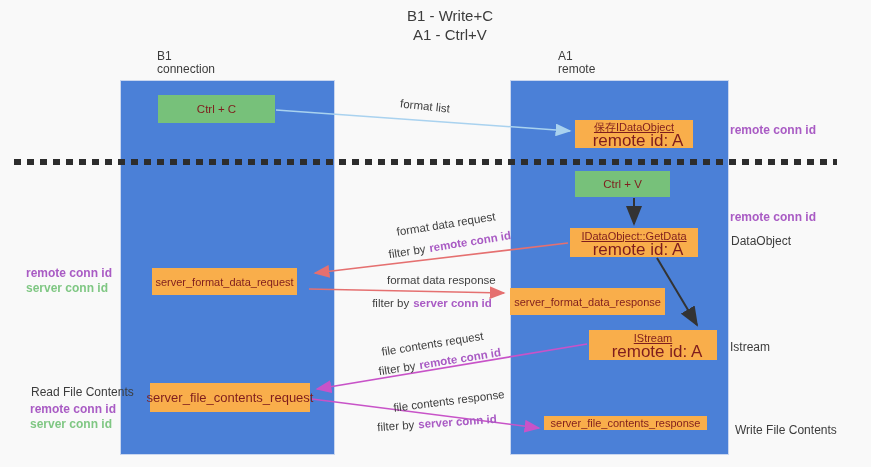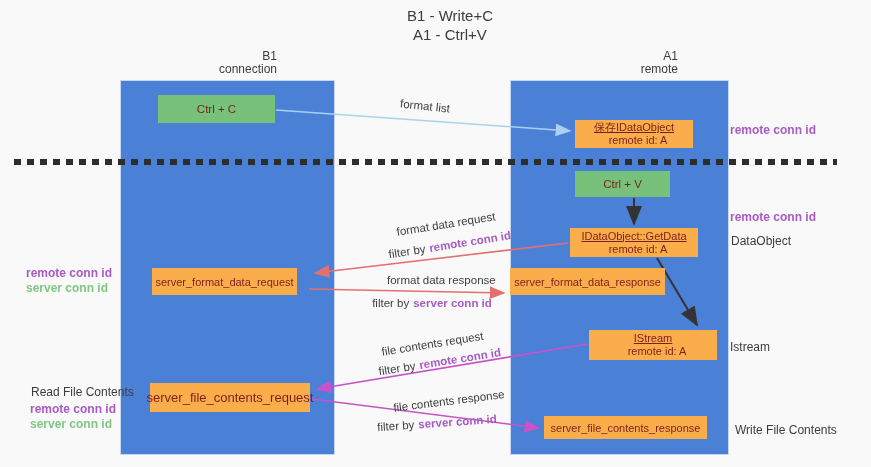--- a/index.html
+++ b/index.html
@@ -2,36 +2,36 @@
 <html><head>
 <meta charset="utf-8">
 <style>
   html,body{margin:0;padding:0;}
   body{font-family:"Liberation Sans","DejaVu Sans",sans-serif;background:#f9f9f9;}
   #canvas{position:relative;width:871px;height:467px;background:#f9f9f9;overflow:hidden;}
 
   .title-line{position:absolute;left:330px;width:240px;text-align:center;
     font-size:15px;color:#3c3c3c;white-space:nowrap;}
 
-  .lane-header{position:absolute;width:120px;text-align:right;font-size:12px;
+  .lane-header{position:absolute;width:120px;text-align:left;font-size:12px;
     color:#3c3c3c;line-height:13px;}
 
   .lane{position:absolute;top:80px;height:375px;background:#4b80d7;
     border:1px solid #c9d6ef;box-sizing:border-box;z-index:1;}
 
   .dashed-line{position:absolute;top:159px;left:14px;width:823px;height:6px;z-index:3;
     background:repeating-linear-gradient(to right,#2d2d2d 0 7px,transparent 7px 13px);}
 
   .box{position:absolute;display:flex;flex-direction:column;align-items:center;
     justify-content:center;color:#7f1d1d;text-align:center;z-index:4;
     box-sizing:border-box;}
   .box.green{background:#77c17a;}
   .box.orange{background:#f9ae4b;}
   .box .l1{font-size:11px;line-height:13px;text-decoration:underline;}
-  .box .l2{font-size:11px;line-height:13px;margin-left:8px;}
+  .box .l2{font-size:17px;line-height:13px;margin-left:8px;}
   .box .single{font-size:11.5px;}
 
   .alabel{position:absolute;font-size:11.5px;color:#3e3e3e;text-align:center;
     white-space:nowrap;z-index:5;}
   .alabel span + span{margin-left:4px;}
 
   .side-label{position:absolute;font-size:12px;color:#3c3c3c;white-space:nowrap;z-index:5;}
   .side-label.stack{line-height:15px;}
   .accent-purple{color:#a95bc4;font-weight:bold;}
   .accent-green{color:#7fc783;font-weight:bold;}
@@ -100,34 +100,34 @@
 
   <div class="box orange" style="left:570px;top:228px;width:128px;height:29px">
     <span class="l1">IDataObject::GetData</span>
     <span class="l2">remote id: A</span>
   </div>
 
   <div class="box orange" style="left:152px;top:268px;width:145px;height:27px">
     <span class="single" style="font-size:11px">server_format_data_request</span>
   </div>
 
-  <div class="box orange" style="left:510px;top:268px;width:155px;height:27px">
+  <div class="box orange" style="left:510px;top:288px;width:155px;height:27px">
     <span class="single" style="font-size:11px">server_format_data_response</span>
   </div>
 
   <div class="box orange" style="left:589px;top:330px;width:128px;height:30px">
     <span class="l1">IStream</span>
     <span class="l2">remote id: A</span>
   </div>
 
   <div class="box orange" style="left:150px;top:383px;width:160px;height:29px">
     <span class="single" style="font-size:13px">server_file_contents_request</span>
   </div>
 
-  <div class="box orange" style="left:544px;top:416px;width:163px;height:23px">
+  <div class="box orange" style="left:544px;top:416px;width:163px;height:14px">
     <span class="single" style="font-size:11px">server_file_contents_response</span>
   </div>
 
   <div class="alabel" style="left:385px;top:100px;width:80px;transform:rotate(6deg)">
     <span>format list</span>
   </div>
 
   <div class="alabel" style="left:396px;top:218px;width:100px;transform:rotate(-9deg)">
     <span>format data request</span>
   </div>

